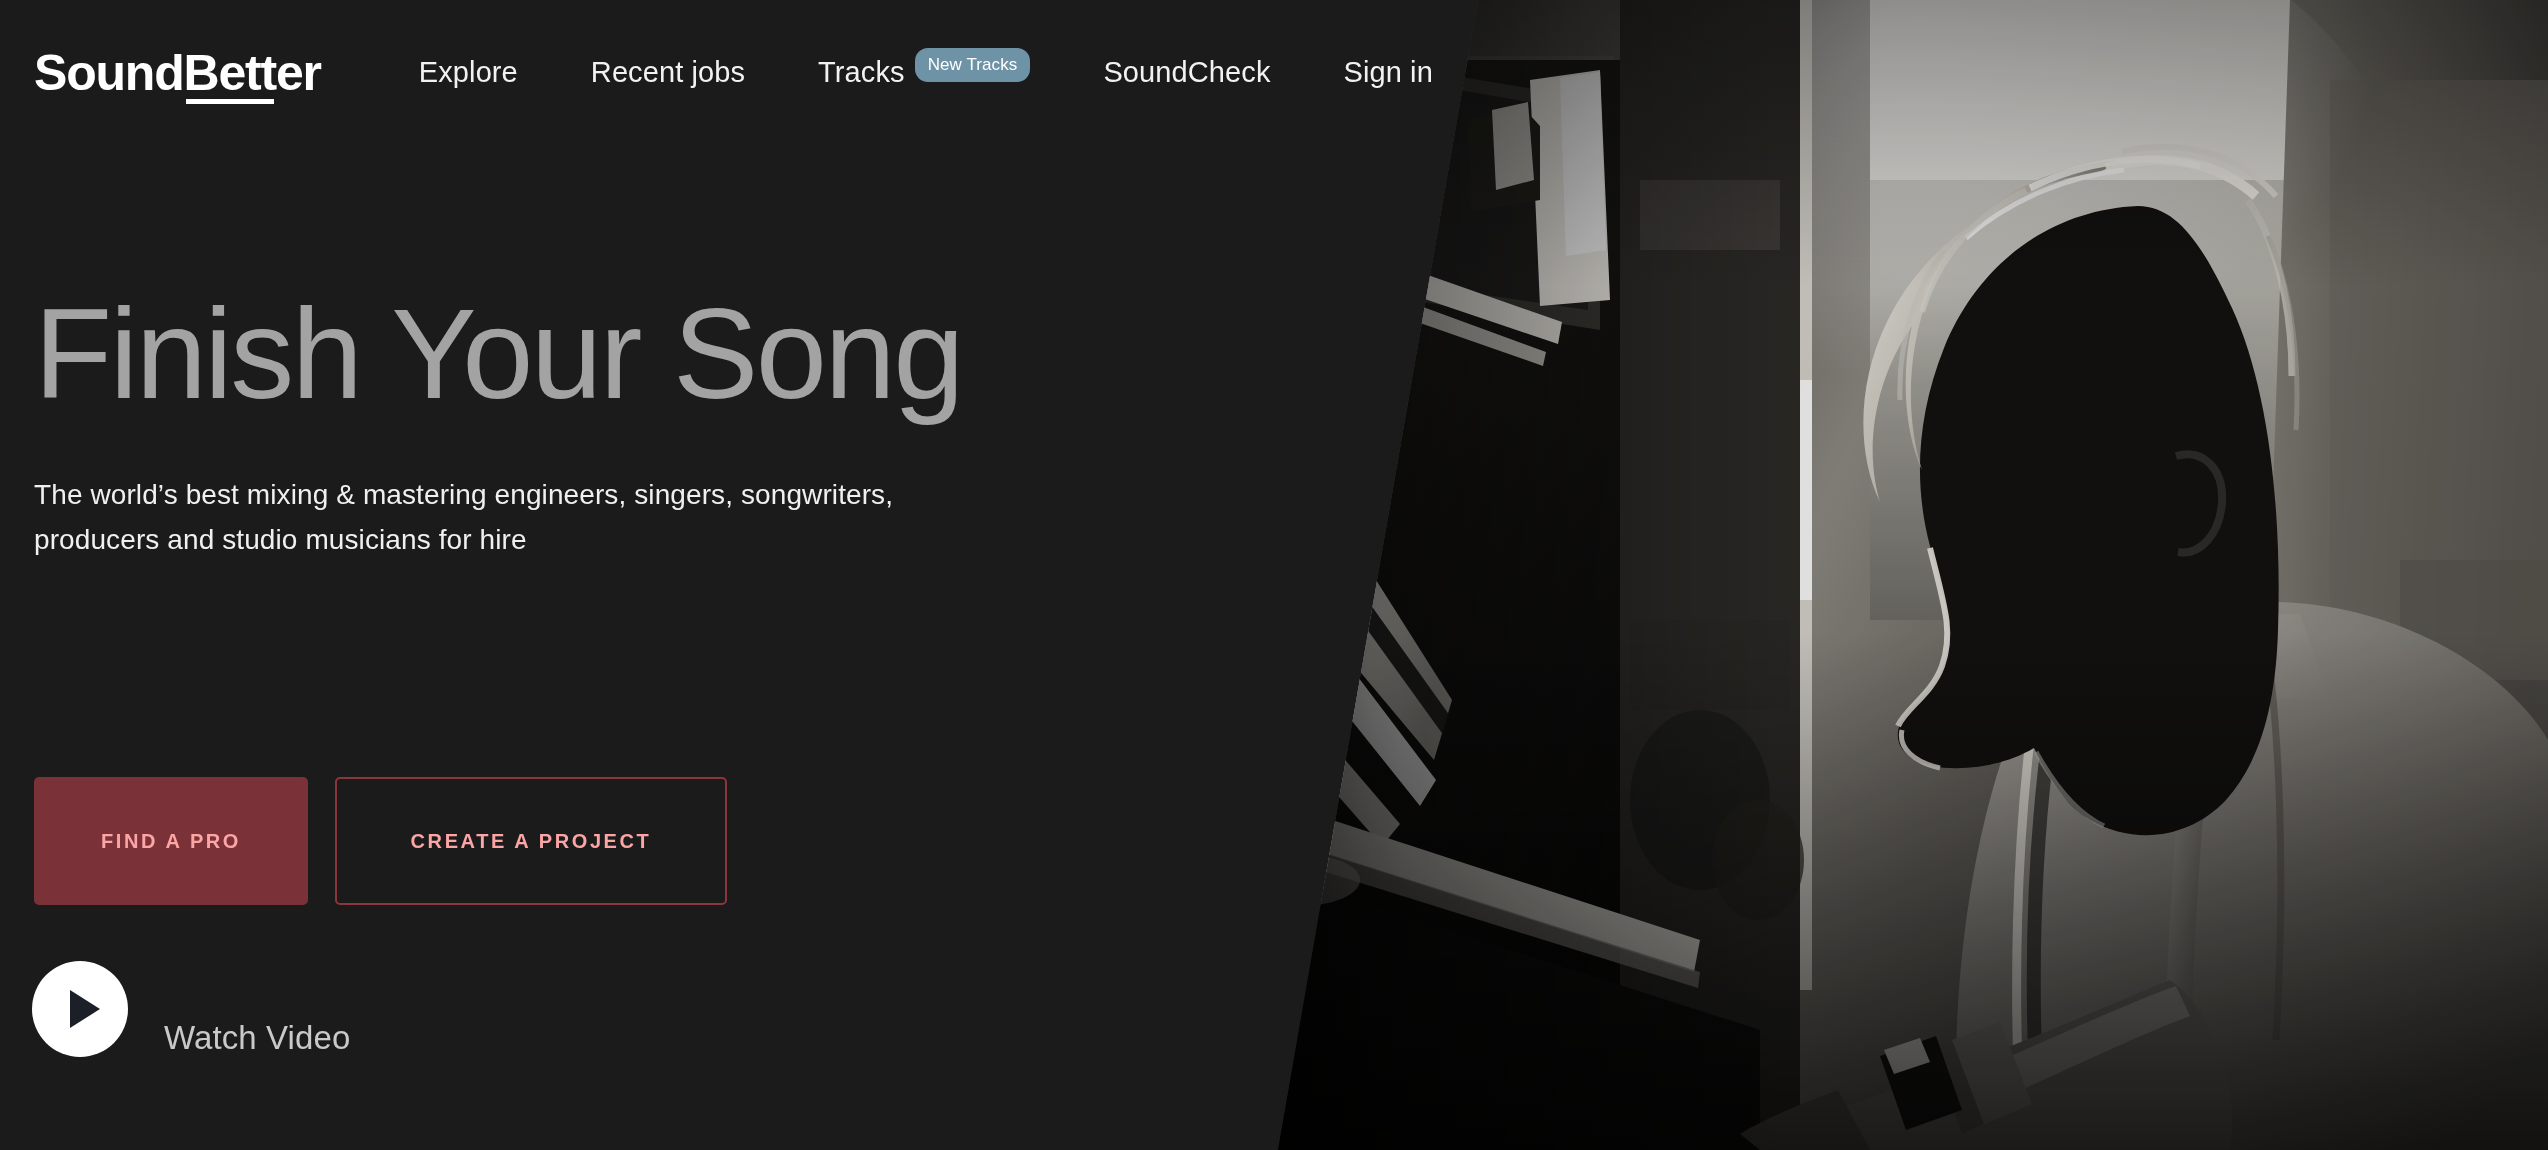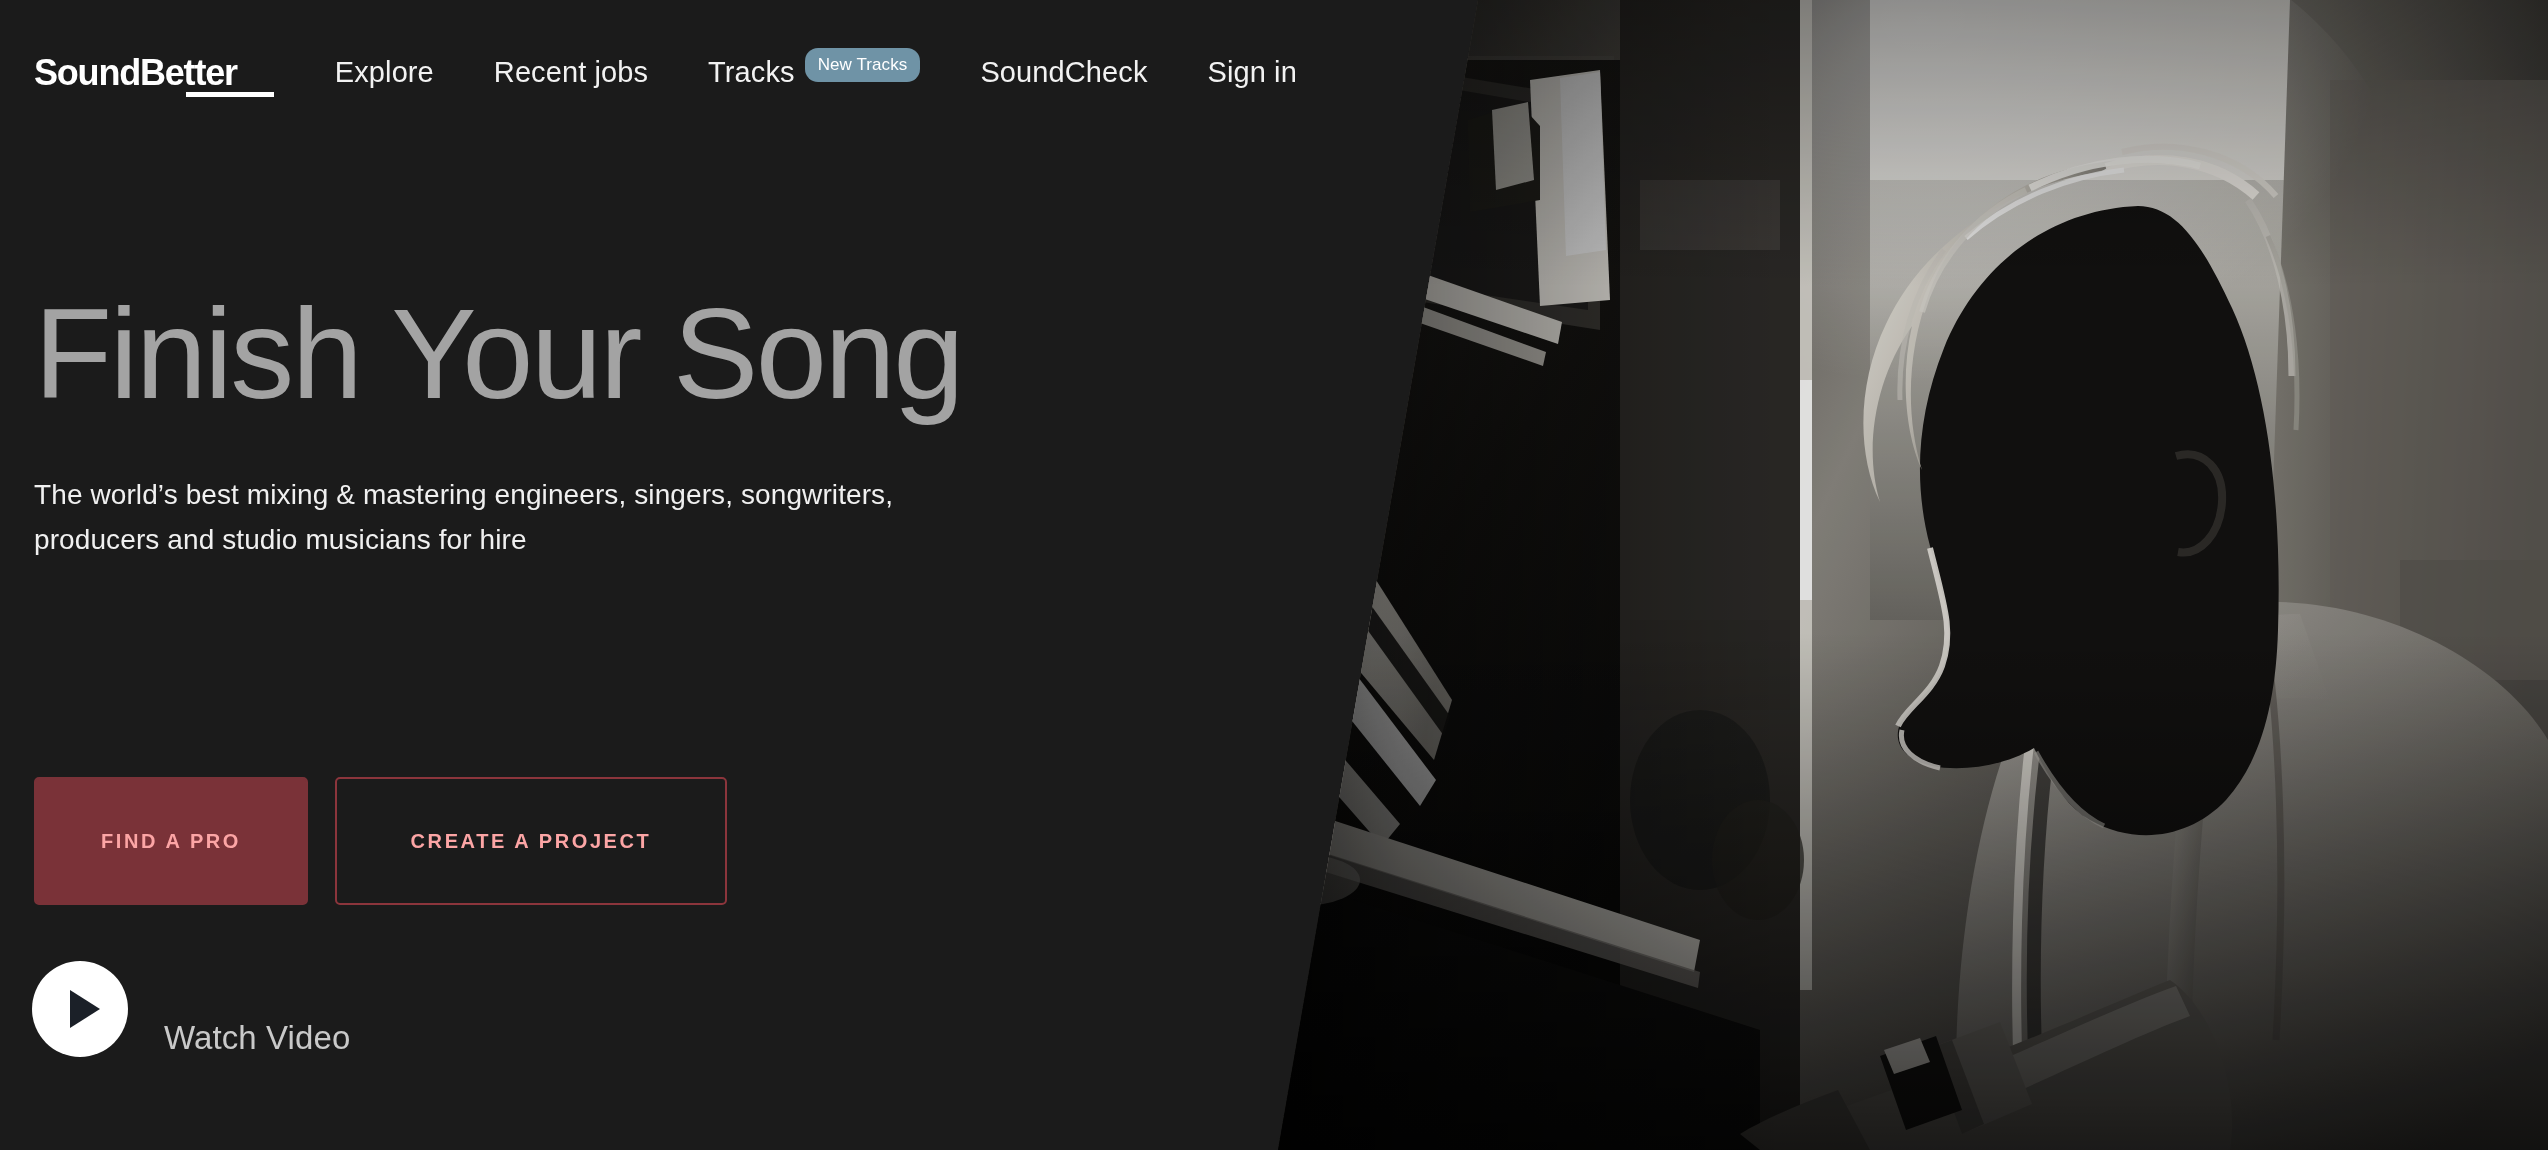--- a/index.html
+++ b/index.html
@@ -33,39 +33,39 @@
   .site-header {
     position:absolute; top:0; left:0;
     width:2548px; height:145px;
     display:flex; align-items:center;
     padding-left:34px;
     z-index:20;
   }
   .brand {
     position:relative;
     color:#ffffff;
-    font-size:36px;
+    font-size:50px;
     font-weight:700;
     letter-spacing:-1.2px;
     line-height:1;
     margin-right:98px;
     white-space:nowrap;
     user-select:none;
   }
   .brand .brand-ul {
     position:absolute;
     left:152px;
     bottom:-6px;
     width:88px;
     height:5px;
     background:#ffffff;
   }
   .main-nav {
     display:flex; align-items:center;
-    gap:4px;
+    gap:17px;
   }
   .nav-link {
     position:relative;
     color:#f2f2f2;
     font-size:29px;
     font-weight:400;
     letter-spacing:0.1px;
     white-space:nowrap;
     margin-right:56px;
     text-decoration:none;

